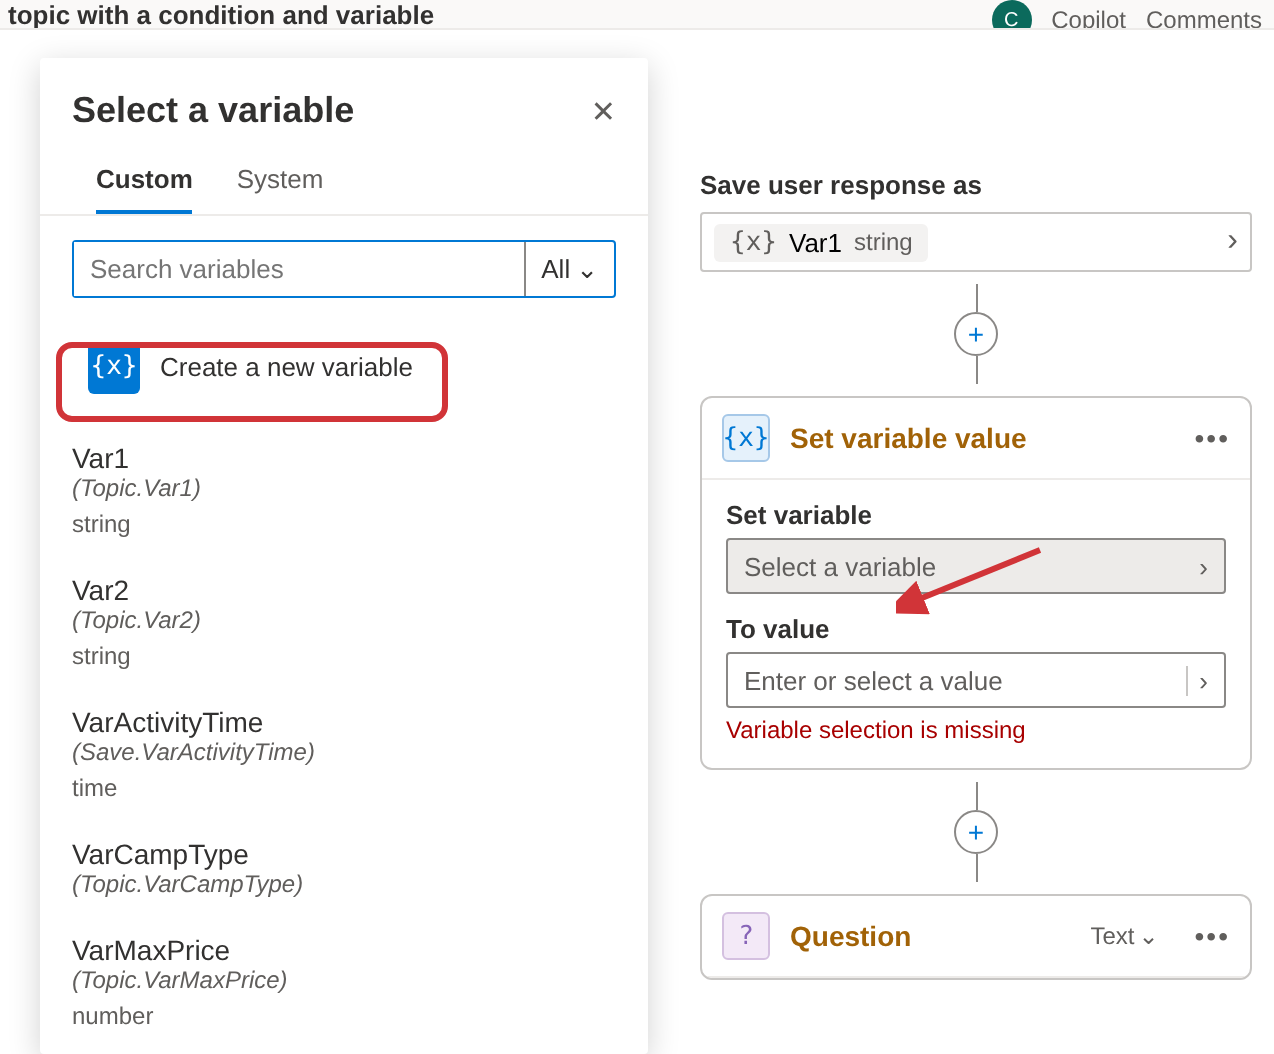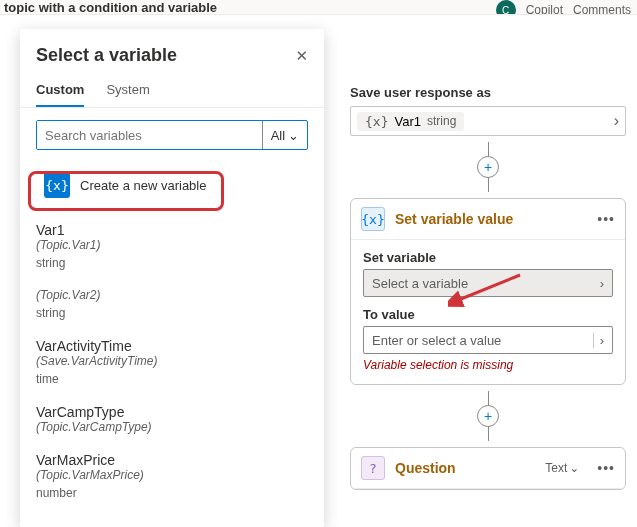--- a/index.html
+++ b/index.html
@@ -30,37 +30,37 @@
 .node-icon.blue { background: #e5f1fb; color: #0078d4; border: 1px solid #a6c8e8; }
 .node-icon.purple { background: #f3e9f7; color: #8764b8; border: 1px solid #d4c0e0; }
 .node-title { font-weight: 600; font-size: 14px; color: #a16207; flex: 1; }
 .node-dots { color: #605e5c; letter-spacing: 1px; cursor: pointer; font-size: 14px; }
 .node-body { padding: 10px 12px 12px; }
 .node-body .lbl { font-size: 13px; font-weight: 600; color: #323130; margin-bottom: 4px; }
 .sel-box { display: flex; align-items: center; border: 1px solid #8a8886; background: #edebe9; height: 28px; padding: 0 8px; font-size: 13px; color: #605e5c; border-radius: 2px; cursor: pointer; }
 .sel-box .chev-r { margin-left: auto; }
 .val-box { display: flex; align-items: center; border: 1px solid #8a8886; background: #fff; height: 28px; padding: 0 8px; font-size: 13px; color: #605e5c; border-radius: 2px; }
 .val-box .side-btn { margin-left: auto; border-left: 1px solid #c8c6c4; padding-left: 6px; color: #605e5c; cursor: pointer; }
-.err-text { font-size: 12px; color: #a80000; margin-top: 4px; font-style: italic; }
+.err-text { font-size: 12px; color: #a80000; margin-top: 4px; }
 .text-pill { font-size: 12px; color: #605e5c; display: flex; align-items: center; gap: 2px; }
 
 .qprompt { font-size: 14px; color: #605e5c; padding: 4px 12px; }
 
 
 .red-arrow { position: absolute; left: 448px; top: 258px; pointer-events: none; }
 
 
 .panel { position: absolute; left: 20px; top: 14px; width: 304px; bottom: 0; background: #fff; box-shadow: 0 4px 16px rgba(0,0,0,0.18); border-radius: 2px; display: flex; flex-direction: column; overflow: hidden; }
 .panel-head { display: flex; align-items: center; padding: 16px 16px 10px; }
 .panel-title { font-size: 18px; font-weight: 600; color: #323130; flex: 1; }
 .close { color: #605e5c; cursor: pointer; font-size: 15px; }
 
 .tabs { display: flex; gap: 22px; padding: 0 16px; border-bottom: 1px solid #edebe9; }
 .tab { font-size: 13px; color: #605e5c; padding: 6px 0 8px; cursor: pointer; }
-.tab.active { color: #323130; font-weight: 600; border-bottom: 2px solid #0078d4; }
+.tab.active { color: #323130; font-weight: 600; border-bottom: 2px solid #0078d4; margin-left: 12px; }
 
 .search-row { display: flex; margin: 12px 16px; border: 1px solid #0078d4; border-radius: 2px; height: 30px; }
 .search-row input { flex: 1; border: none; outline: none; padding: 0 8px; font-size: 13px; }
 .all-btn { display: flex; align-items: center; gap: 3px; padding: 0 8px; border-left: 1px solid #8a8886; font-size: 13px; color: #323130; cursor: pointer; }
 
 .create-row { display: flex; align-items: center; gap: 10px; margin: 4px 16px 10px; padding: 6px 8px; cursor: pointer; }
 .create-row .ic { width: 26px; height: 26px; background: #0078d4; color: #fff; border-radius: 3px; display: flex; align-items: center; justify-content: center; font-family: monospace; font-size: 13px; }
 .create-row .lbl { font-size: 13px; color: #323130; }
 
 .red-box { position: absolute; left: 28px; top: 156px; width: 196px; height: 40px; border: 3px solid #d13438; border-radius: 8px; pointer-events: none; }
@@ -173,20 +173,21 @@
       <div class="ic">{x}</div>
       <div class="lbl">Create a new variable</div>
     </div>
     <div class="var-list" id="var-list">
         <div class="var-item">
           <div class="vname">Var1</div>
           <div class="vpath">(Topic.Var1)</div>
           <div class="vtype">string</div>
         </div>
         <div class="var-item">
+          <div class="vname">Var2</div>
           <div class="vpath">(Topic.Var2)</div>
           <div class="vtype">string</div>
         </div>
         <div class="var-item">
           <div class="vname">VarActivityTime</div>
           <div class="vpath">(Save.VarActivityTime)</div>
           <div class="vtype">time</div>
         </div>
         <div class="var-item">
           <div class="vname">VarCampType</div>

